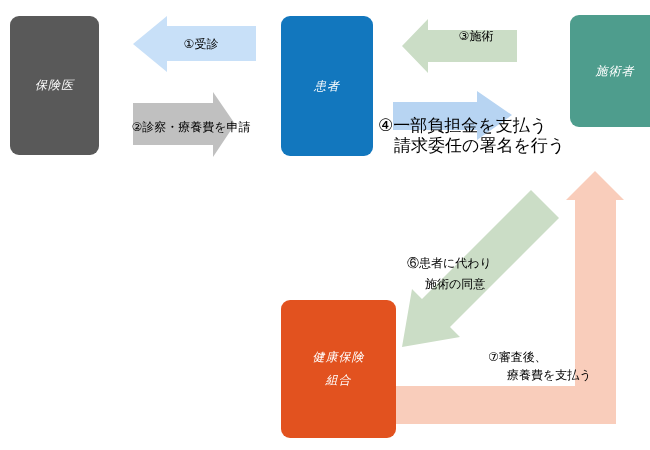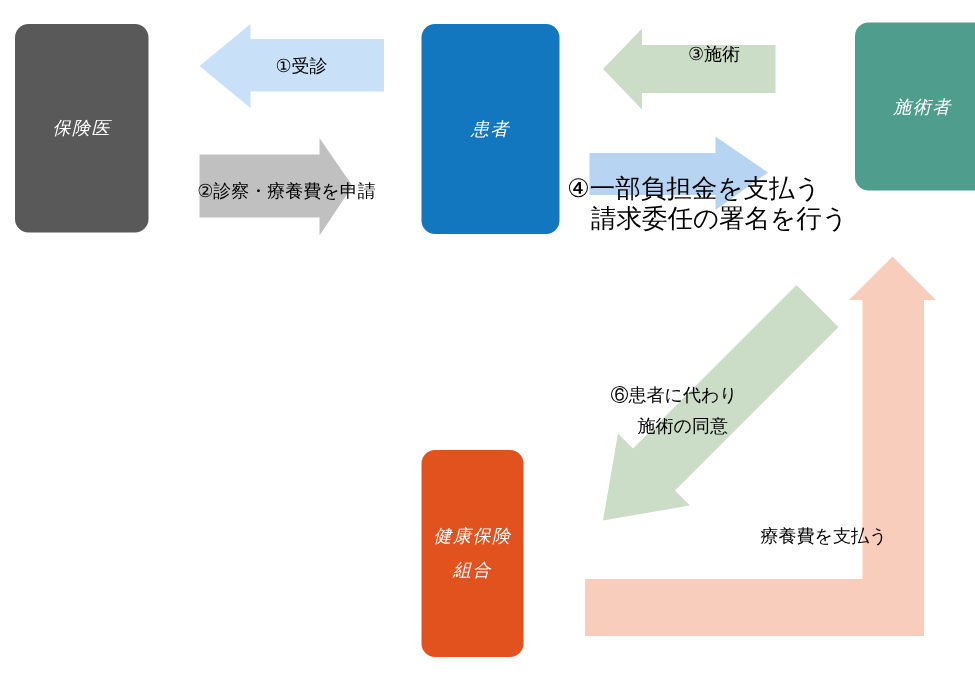--- a/index.html
+++ b/index.html
@@ -26,21 +26,21 @@
     font-size: 12px;
     font-weight: 400;
     text-align: center;
     line-height: 23px;
     letter-spacing: 1px;
     font-style: italic;
   }
   .box-doctor        { left: 10px;  top: 16px;  width: 89px; height: 139px; }
   .box-patient       { left: 281px; top: 16px;  width: 92px; height: 140px; }
   .box-practitioner  { left: 570px; top: 15px;  width: 90px; height: 112px; }
-  .box-insurer       { left: 281px; top: 300px; width: 68px; height: 138px; text-align: center; }
+  .box-insurer       { left: 281px; top: 300px; width: 115px; height: 138px; text-align: center; }
   .label {
     position: absolute;
     color: #000000;
     font-size: 12px;
     white-space: nowrap;
     line-height: 20px;
   }
   .label-centered { transform: translate(-50%, -50%); }
   .lbl-a1 { left: 201px; top: 44px; }
   .lbl-a2 { left: 191px; top: 127px; }
@@ -101,16 +101,17 @@
     <div class="line-1">④一部負担金を支払う</div>
     <div class="line-3">請求委任の署名を行う</div>
   </div>
 
   <div class="label lbl-a6">
     <div class="line-1">⑥患者に代わり</div>
     <div class="line-2">施術の同意</div>
   </div>
 
   <div class="label lbl-a7">
+    <div class="line-1">⑦審査後、</div>
     <div class="line-2">療養費を支払う</div>
   </div>
 
 </div>
 
 </body></html>

